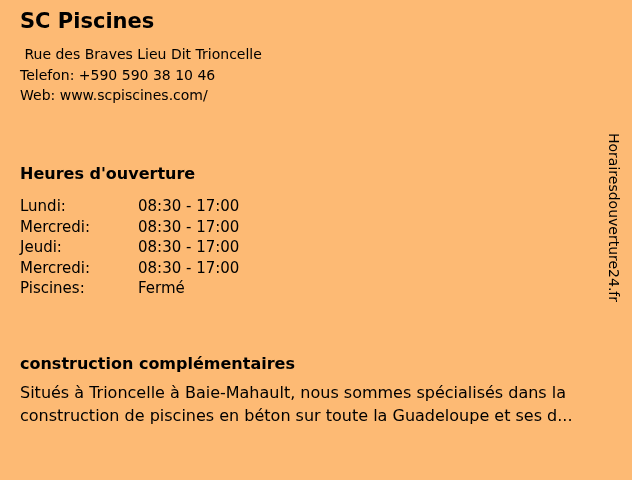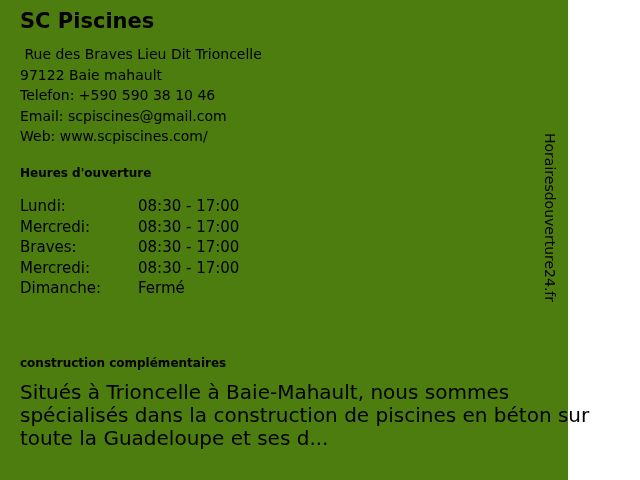--- a/index.html
+++ b/index.html
@@ -3,104 +3,102 @@
 <meta charset="utf-8">
 <style>
   * { margin: 0; padding: 0; box-sizing: border-box; }
   html, body {
     width: 640px; height: 480px;
     background: #ffffff;
     font-family: "DejaVu Sans", sans-serif;
     color: #000000;
     overflow: hidden;
   }
-  .page { position: relative; width: 568px; height: 480px; background: #4d7c0f; }
+  .page { position: relative; width: 632px; height: 480px; background: #fdba74; }
 
   .business-title {
     position: absolute; left: 20px; top: 9px;
     font-size: 21px; font-weight: bold; line-height: 25px;
     white-space: pre;
   }
 
   .address-block {
     position: absolute; left: 20px; top: 44px;
     font-size: 14px; line-height: 20.5px;
   }
   .address-block div { white-space: pre; }
 
   .section-heading {
     position: absolute; left: 20px;
-    font-size: 12px; font-weight: bold; line-height: 21px;
+    font-size: 16px; font-weight: bold; line-height: 21px;
     white-space: pre;
   }
   .heading-hours { top: 163px; }
   .heading-info  { top: 353px; }
 
   .hours-table {
     position: absolute; left: 20px; top: 196px;
     font-size: 15px;
     border-collapse: collapse;
   }
   .hours-table td {
     padding: 0; height: 20.5px; line-height: 20.5px;
     vertical-align: top; white-space: pre;
   }
   .hours-table td.day-cell { width: 118px; min-width: 118px; margin-left: 44px; }
 
   .info-text {
     position: absolute; left: 20px; top: 381px;
     width: 592px;
-    font-size: 20px; line-height: 23px;
+    font-size: 16px; line-height: 23px;
   }
 
   .watermark {
     position: absolute; top: 133px; right: 11px;
     writing-mode: vertical-rl;
     font-size: 14px; line-height: 14px;
     color: #000000;
     white-space: pre;
   }
 </style>
 </head>
 <body>
 
 <div class="page">
 
   <h1 class="business-title">SC Piscines</h1>
 
   <div class="address-block">
     <div> Rue des Braves Lieu Dit Trioncelle</div>
-    <div>97122 Baie mahault</div>
     <div>Telefon: +590 590 38 10 46</div>
-    <div>Email: scpiscines@gmail.com</div>
     <div>Web: www.scpiscines.com/</div>
   </div>
 
   <h2 class="section-heading heading-hours">Heures d'ouverture</h2>
 
   <table class="hours-table">
     <tbody>
       <tr>
         <td class="day-cell">Lundi:</td>
         <td class="time-cell">08:30 - 17:00</td>
       </tr>
       <tr>
         <td class="day-cell">Mercredi:</td>
         <td class="time-cell">08:30 - 17:00</td>
       </tr>
       <tr>
-        <td class="day-cell">Braves:</td>
+        <td class="day-cell">Jeudi:</td>
         <td class="time-cell">08:30 - 17:00</td>
       </tr>
       <tr>
         <td class="day-cell">Mercredi:</td>
         <td class="time-cell">08:30 - 17:00</td>
       </tr>
       <tr>
-        <td class="day-cell">Dimanche:</td>
+        <td class="day-cell">Piscines:</td>
         <td class="time-cell">Fermé</td>
       </tr>
     </tbody>
   </table>
 
   <h2 class="section-heading heading-info">construction complémentaires</h2>
 
   <p class="info-text">Situés à Trioncelle à Baie-Mahault, nous sommes spécialisés dans la construction de piscines en béton sur toute la Guadeloupe et ses d...</p>
 
   <div class="watermark">Horairesdouverture24.fr</div>

